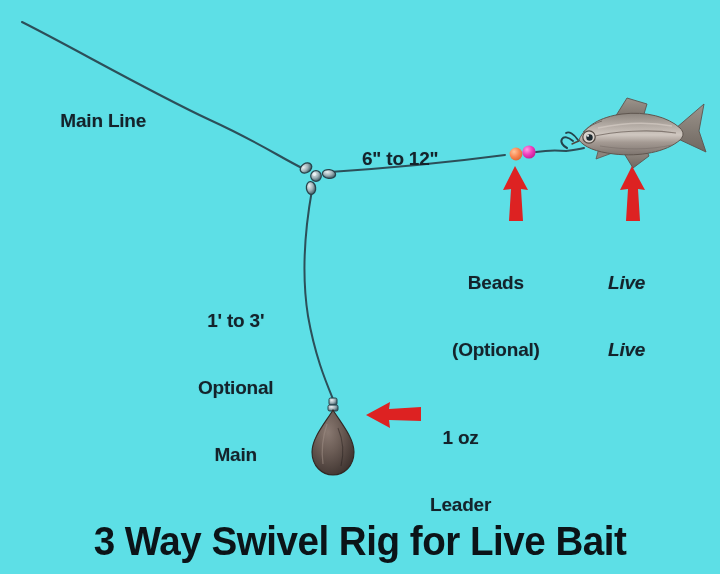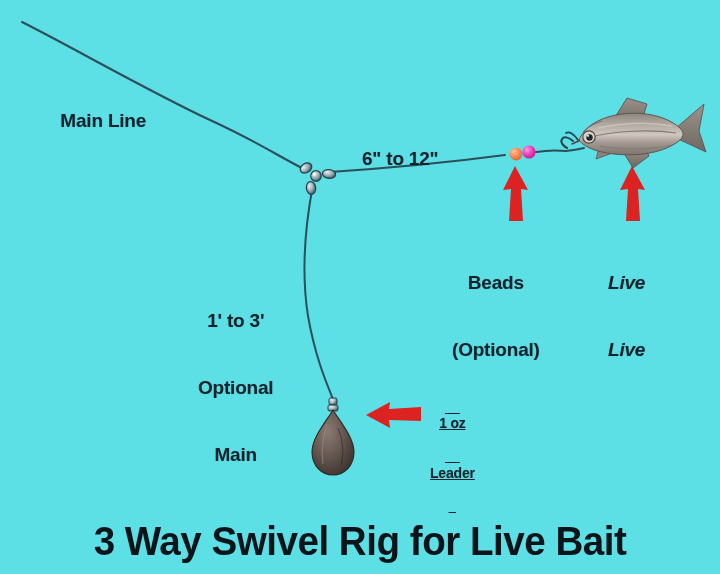--- a/index.html
+++ b/index.html
@@ -32,21 +32,21 @@
     line-height: 1.18;
     white-space: pre;
     letter-spacing: -0.2px;
     text-shadow: 0 0 1px rgba(20,35,43,0.25);
   }
   .lbl-main-line   { left: 40px;  top: 88px;  font-size: 19px; }
   .lbl-leader      { left: 362px; top: 103px; font-size: 19px; text-align: center; }
   .lbl-dropper     { left: 198px; top: 265px; font-size: 19px; text-align: center; }
   .lbl-beads       { left: 452px; top: 227px; font-size: 19px; text-align: center; }
   .lbl-live-bait   { left: 608px; top: 227px; font-size: 19px; text-align: center; font-style: italic; }
-  .lbl-sinker      { left: 430px; top: 382px; font-size: 14px; text-align: center; text-decoration: underline; }
+  .lbl-sinker      { left: 430px; top: 382px; font-size: 19px; text-align: center; }
   .title {
     position: absolute;
     left: 0;
     top: 518px;
     width: 720px;
     text-align: center;
     font-family: "Liberation Sans Narrow", "Liberation Sans", sans-serif;
     font-weight: bold;
     font-size: 41px;
     color: #0b1418;

